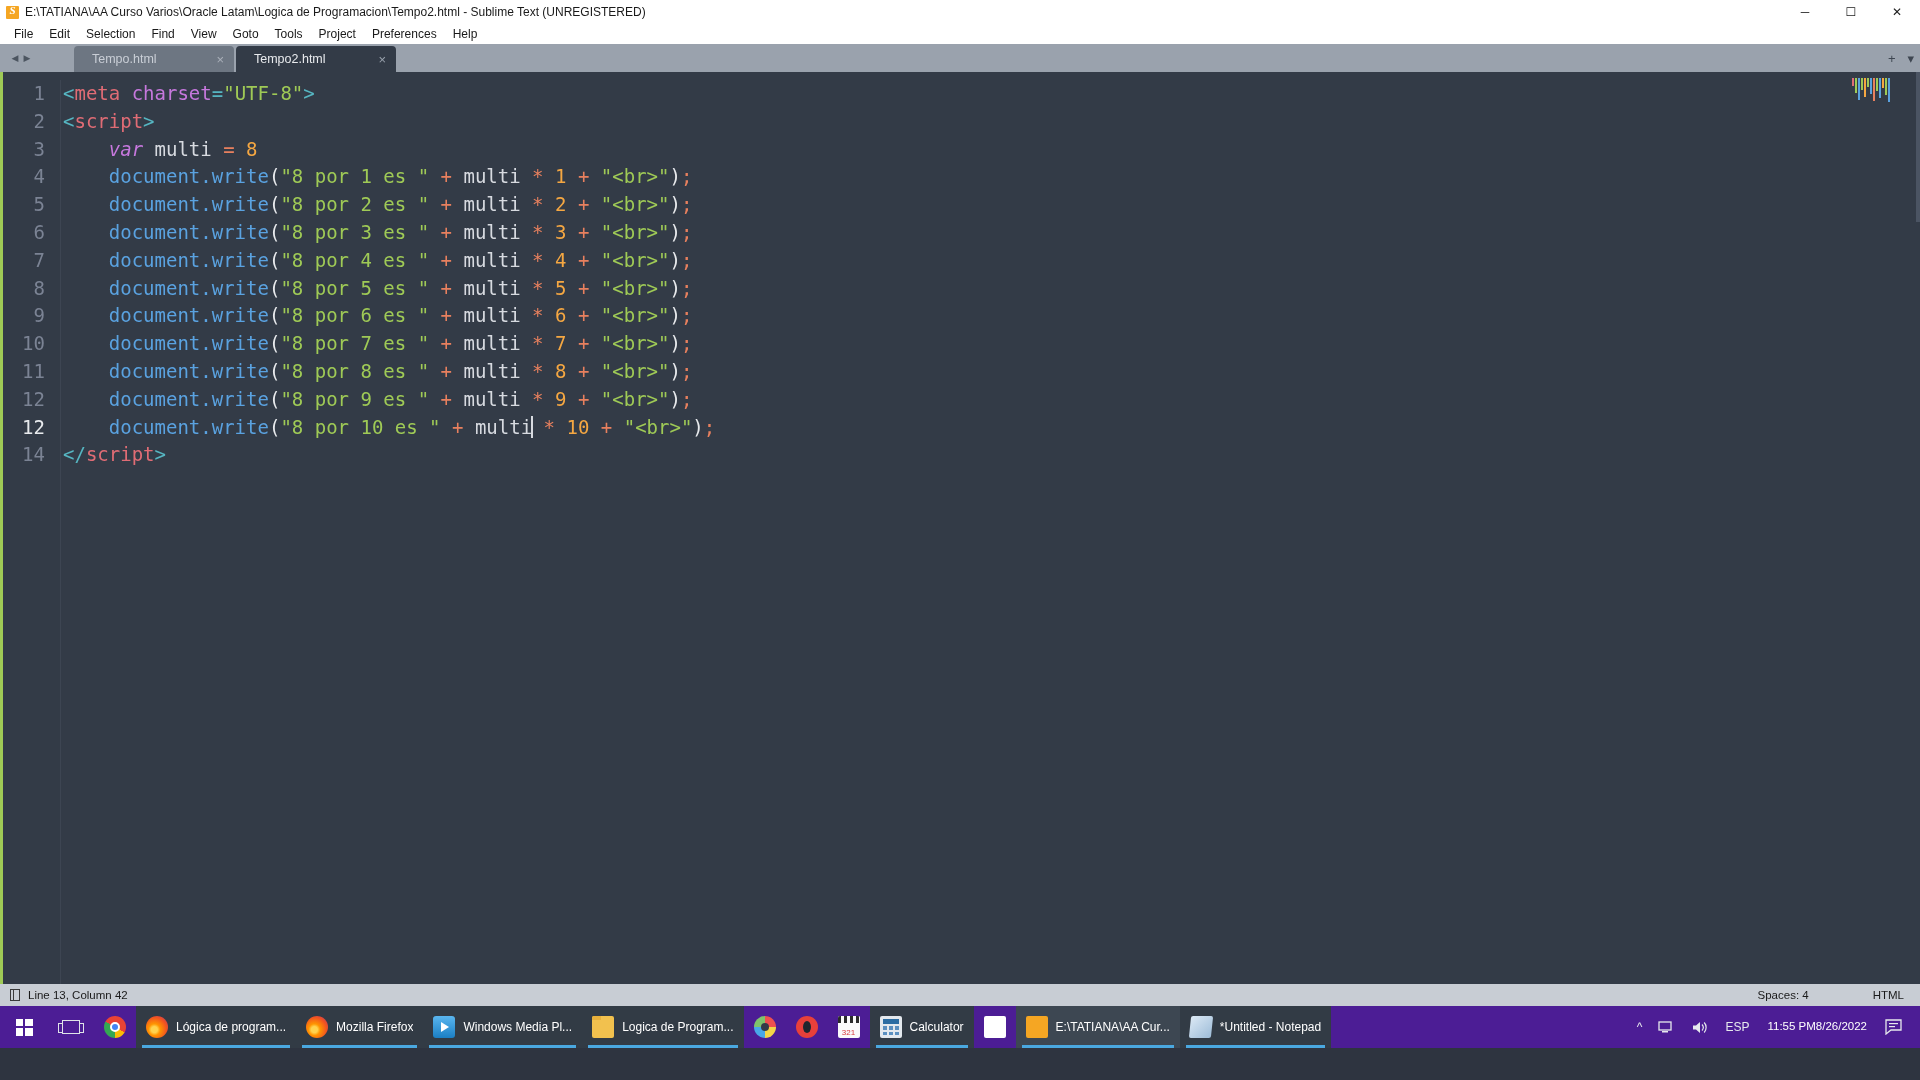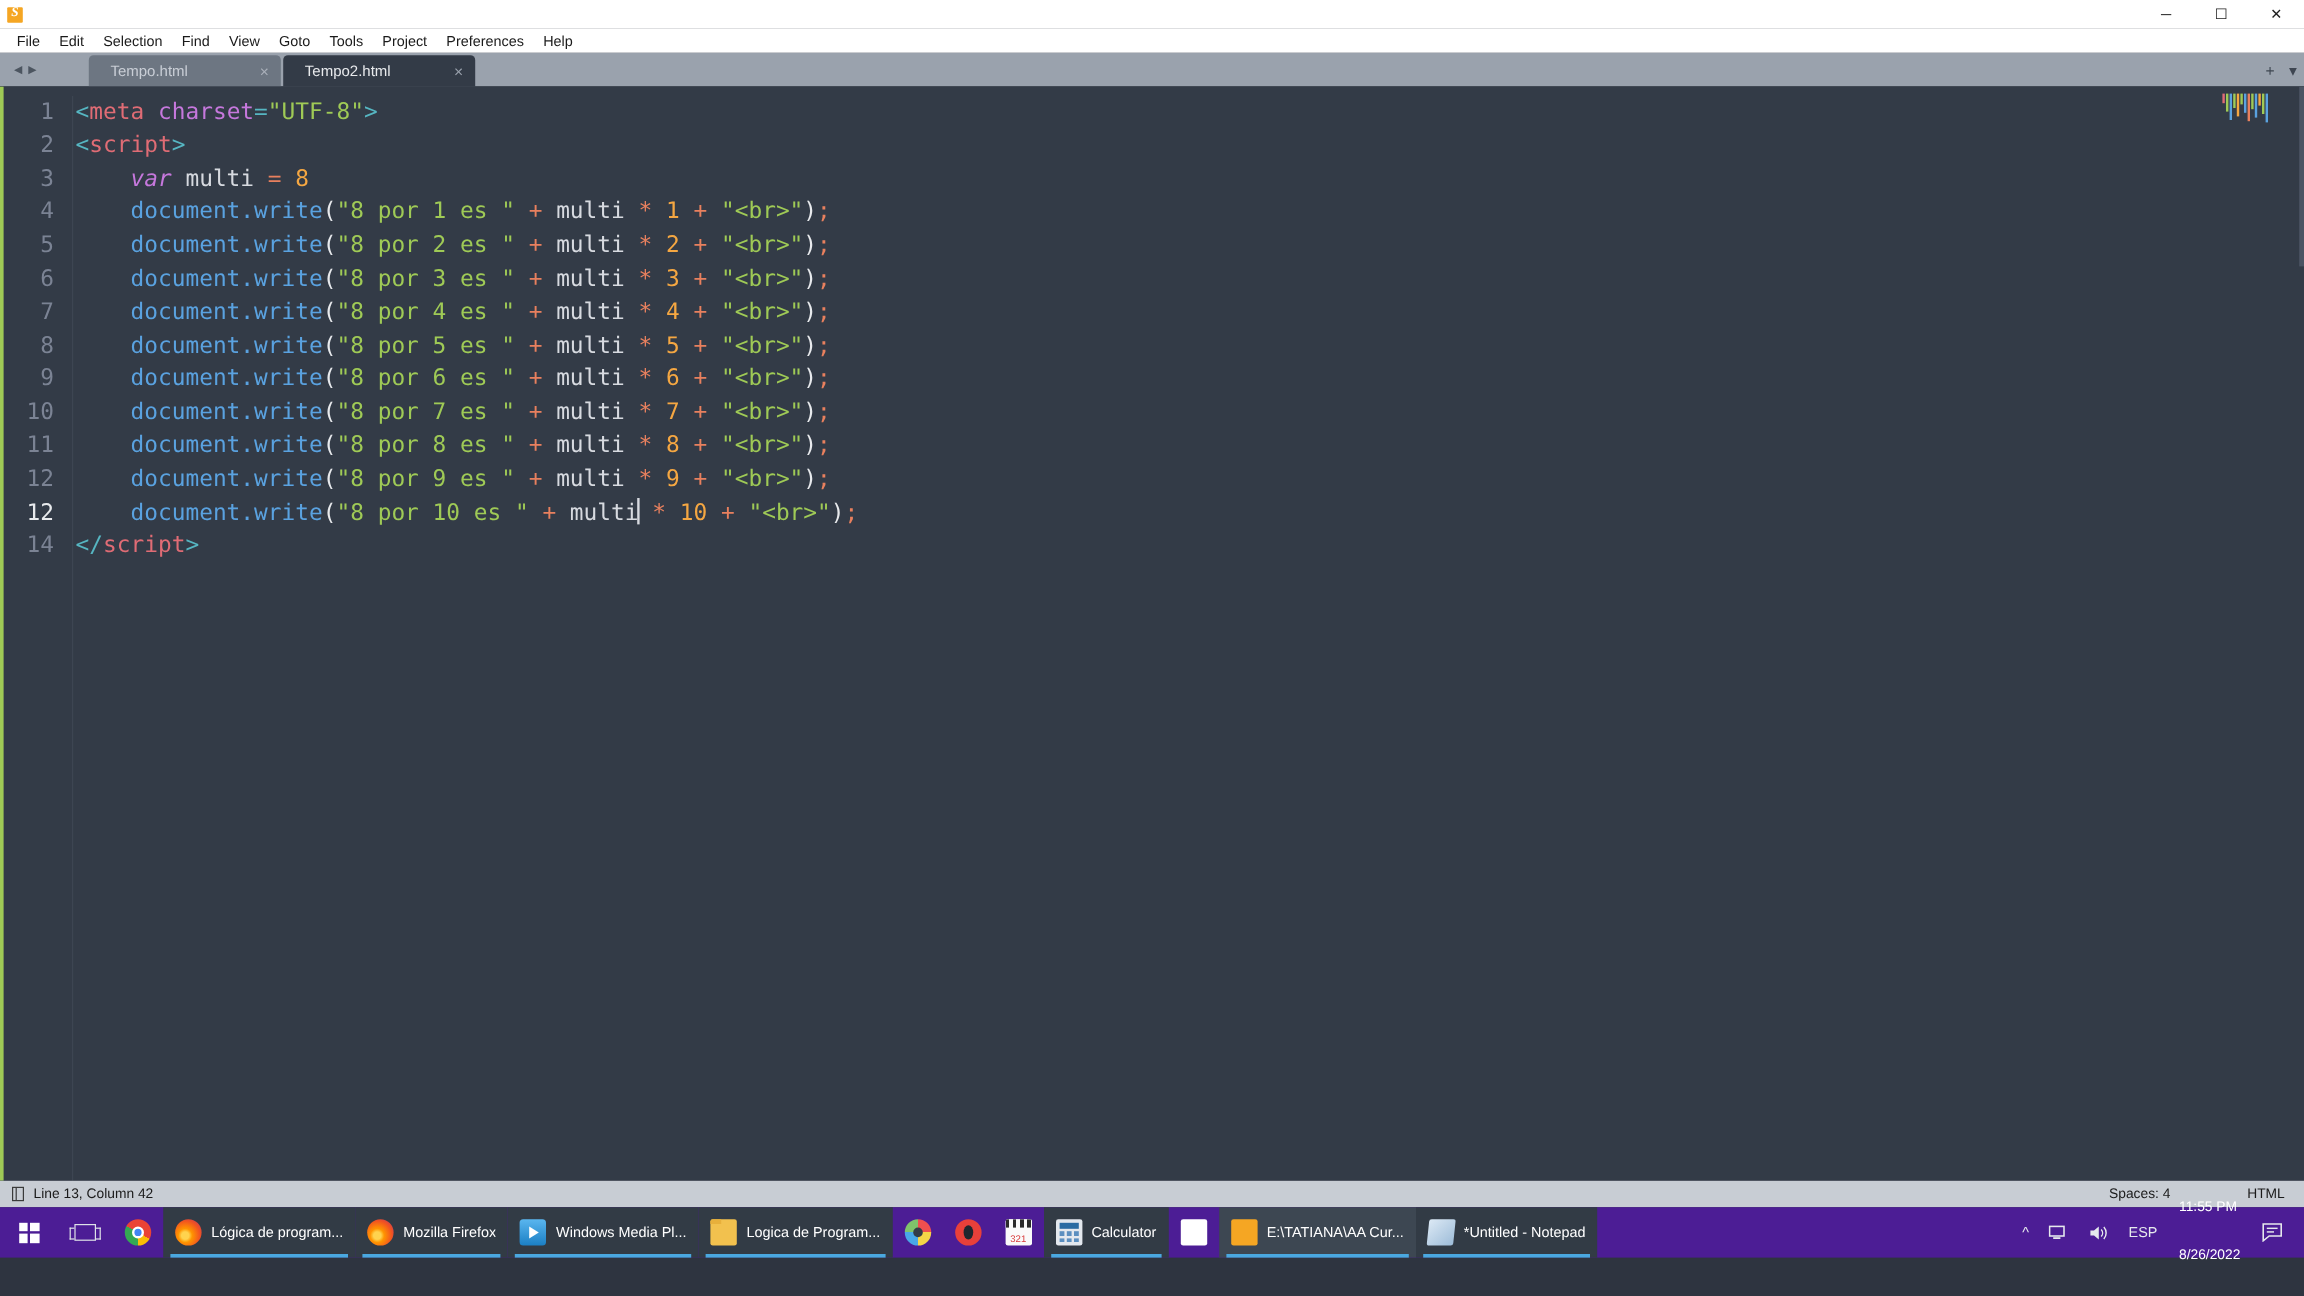--- a/index.html
+++ b/index.html
@@ -211,30 +211,31 @@
       transform:skewX(-6deg); }
 
   .tray{
     margin-left:auto; display:flex; align-items:center; gap:0; height:42px; padding-right:4px;
   }
   .tray-btn{
     height:42px; display:flex; align-items:center; justify-content:center; padding:0 8px;
     color:#e6e9ed; font-size:12px;
   }
   .clock{
-    height:42px; display:flex; flex-direction:column; align-items:flex-start; justify-content:center;
-    padding:0 10px; font-size:11.5px; color:#ffffff; line-height:1.35;gap:24px;
+    height:42px; display:flex; flex-direction:row; align-items:center; justify-content:center;
+    padding:0 10px; font-size:11.5px; color:#ffffff; line-height:1.35;
   }
   .tray-notif{ padding:0 12px 0 8px; }
 </style>
 </head>
 <body>
 
 <div class="titlebar">
   <div class="st-logo"></div>
+  <div class="title-text">E:\TATIANA\AA Curso Varios\Oracle Latam\Logica de Programacion\Tempo2.html - Sublime Text (UNREGISTERED)</div>
   <div class="win-controls">
     <div class="win-btn">─</div>
     <div class="win-btn">☐</div>
     <div class="win-btn close">✕</div>
   </div>
 </div>
 
 <div class="menubar" id="menubar">
     <div class="menu-item">File</div>
     <div class="menu-item">Edit</div>

